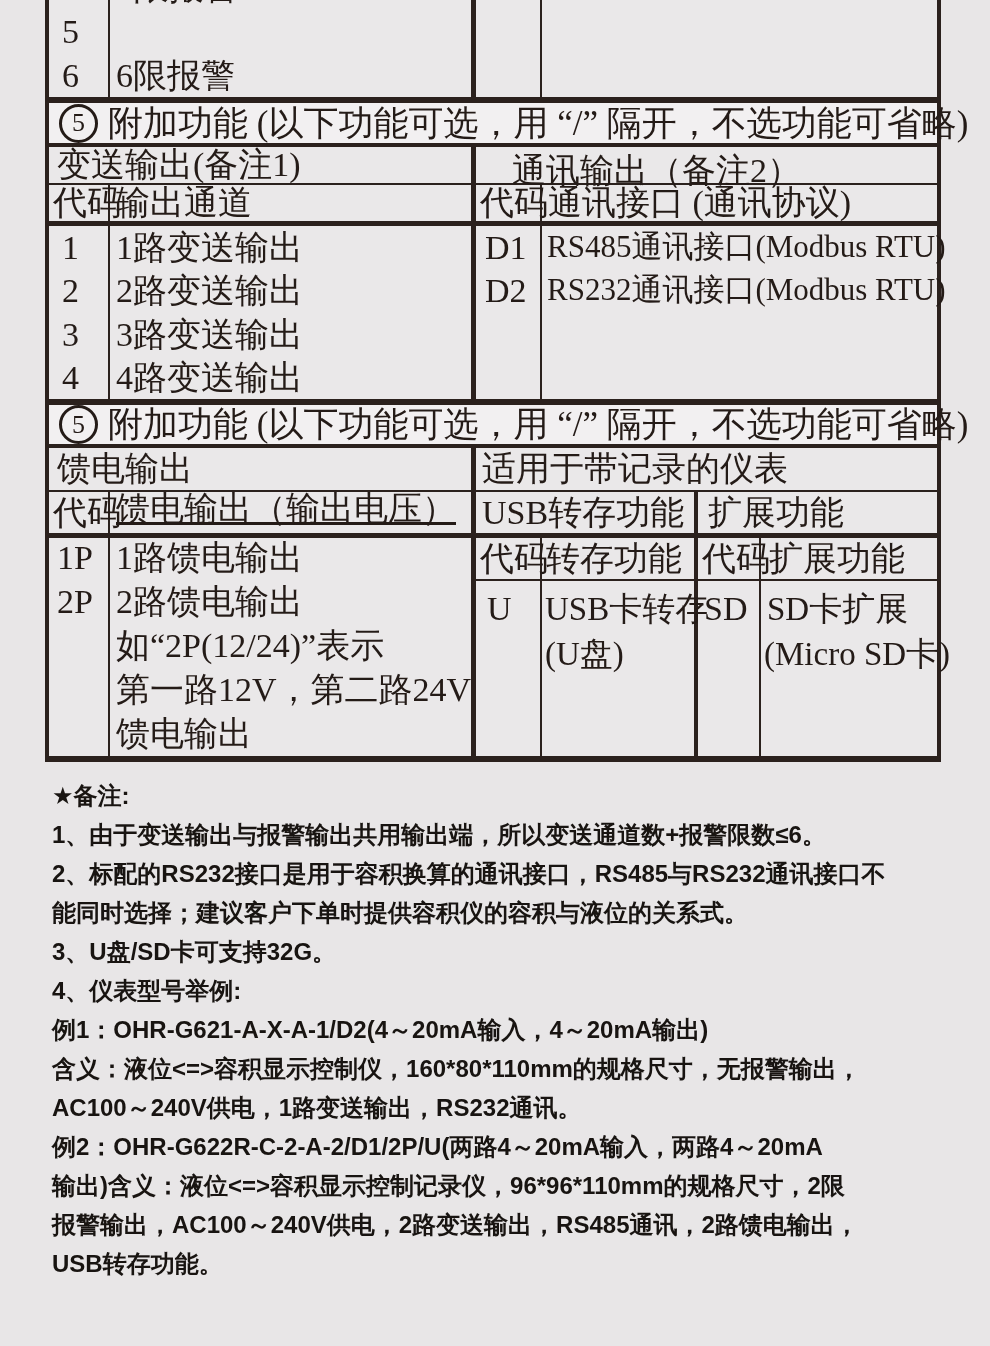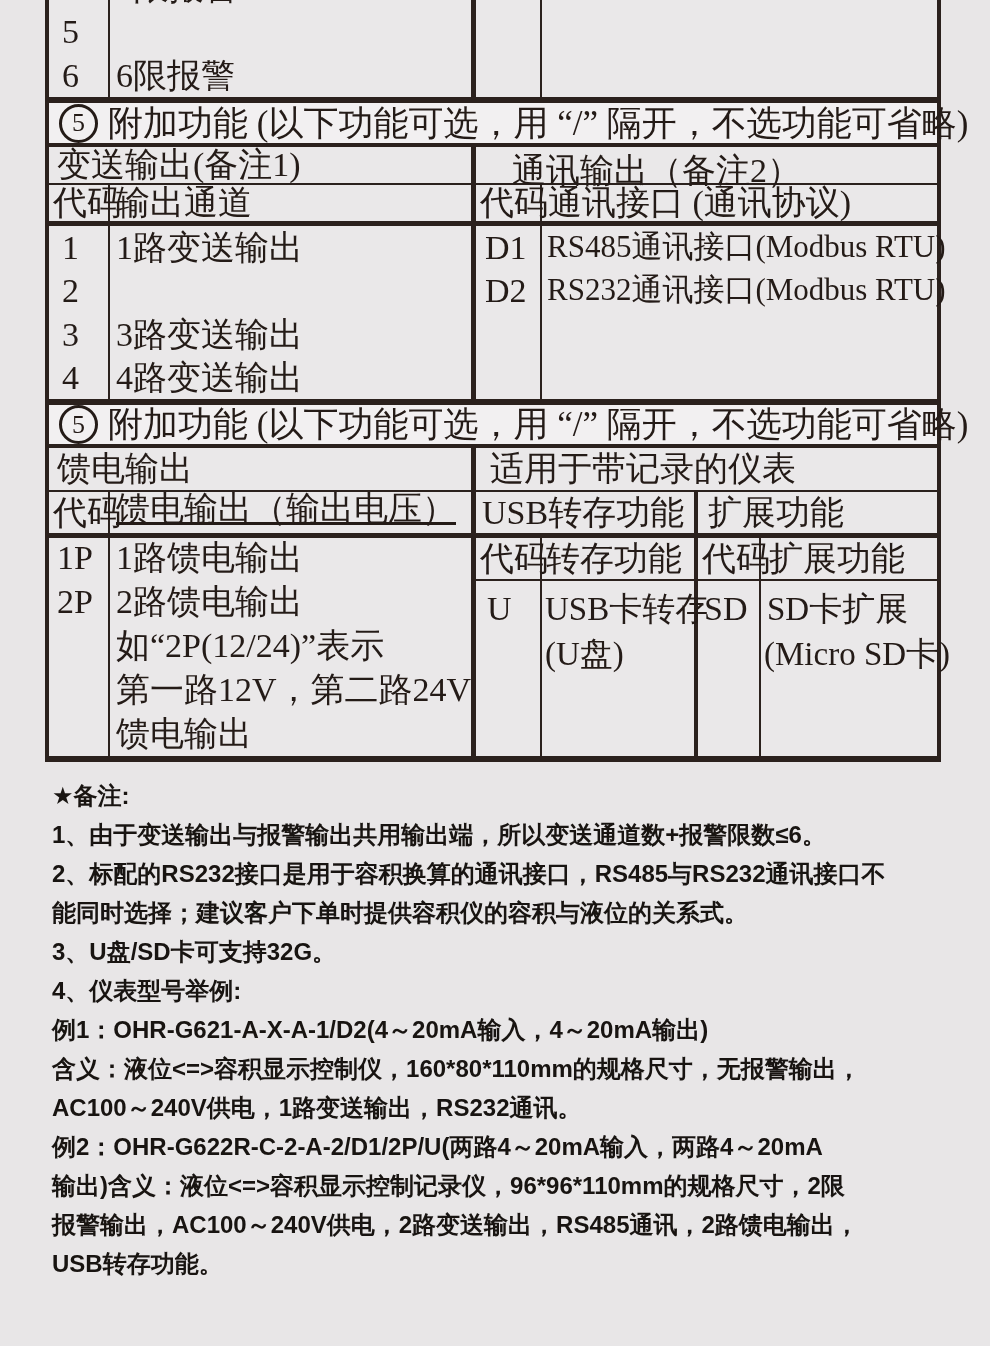--- a/index.html
+++ b/index.html
@@ -62,20 +62,21 @@
     <div class="c" style="left:427px;top:0;width:461px;height:48px;padding-left:6px;margin-left:30px;">通讯输出（备注2）</div>
 
     <div class="c" style="left:0;top:38px;width:59px;height:36px;padding-left:4px;">代码</div>
     <div class="c" style="left:61px;top:38px;width:361px;height:36px;padding-left:6px;">输出通道</div>
     <div class="c" style="left:427px;top:38px;width:64px;height:36px;padding-left:4px;">代码</div>
     <div class="c" style="left:493px;top:38px;width:395px;height:36px;padding-left:6px;">通讯接口 (通讯协议)</div>
 
     <div class="c" style="left:0;top:79px;width:59px;height:43px;padding-left:13px;">1</div>
     <div class="c" style="left:61px;top:79px;width:361px;height:43px;padding-left:6px;">1路变送输出</div>
     <div class="c" style="left:0;top:122px;width:59px;height:43px;padding-left:13px;">2</div>
+    <div class="c" style="left:61px;top:122px;width:361px;height:43px;padding-left:6px;">2路变送输出</div>
     <div class="c" style="left:0;top:166px;width:59px;height:43px;padding-left:13px;">3</div>
     <div class="c" style="left:61px;top:166px;width:361px;height:43px;padding-left:6px;">3路变送输出</div>
     <div class="c" style="left:0;top:209px;width:59px;height:43px;padding-left:13px;">4</div>
     <div class="c" style="left:61px;top:209px;width:361px;height:43px;padding-left:6px;">4路变送输出</div>
 
     <div class="c" style="left:427px;top:79px;width:64px;height:43px;padding-left:9px;">D1</div>
     <div class="c fs31" style="left:493px;top:79px;width:395px;height:43px;padding-left:5px;">RS485通讯接口(Modbus RTU)</div>
     <div class="c" style="left:427px;top:122px;width:64px;height:43px;padding-left:9px;">D2</div>
     <div class="c fs31" style="left:493px;top:122px;width:395px;height:43px;padding-left:5px;">RS232通讯接口(Modbus RTU)</div>
   </div>
@@ -89,21 +90,21 @@
     <div class="v" style="left:422px;width:5px;"></div>
     <div class="v" style="left:59px;width:2px;top:44px;"></div>
     <div class="v" style="left:645px;width:4px;top:44px;"></div>
     <div class="v" style="left:491px;width:2px;top:90px;"></div>
     <div class="v" style="left:710px;width:2px;top:90px;"></div>
     <div class="h" style="top:42px;height:2px;"></div>
     <div class="h" style="top:85px;height:5px;"></div>
     <div class="h" style="top:131px;height:2px;left:427px;"></div>
 
     <div class="c" style="left:0;top:0;width:420px;height:42px;padding-left:8px;">馈电输出</div>
-    <div class="c" style="left:427px;top:0;width:461px;height:42px;padding-left:14px;">适用于带记录的仪表</div>
+    <div class="c" style="left:427px;top:0;width:461px;height:42px;padding-left:6px;">适用于带记录的仪表</div>
 
     <div class="c" style="left:0;top:44px;width:59px;height:41px;padding-left:4px;">代码</div>
     <div class="c" style="left:61px;top:44px;width:361px;height:33px;padding-left:6px;text-decoration:underline;">馈电输出（输出电压）</div>
     <div class="c" style="left:427px;top:44px;width:218px;height:41px;padding-left:6px;">USB转存功能</div>
     <div class="c" style="left:649px;top:44px;width:239px;height:41px;padding-left:10px;">扩展功能</div>
 
     <div class="c" style="left:427px;top:90px;width:64px;height:41px;padding-left:4px;">代码</div>
     <div class="c" style="left:493px;top:90px;width:152px;height:41px;padding-left:4px;">转存功能</div>
     <div class="c" style="left:649px;top:90px;width:61px;height:41px;padding-left:4px;">代码</div>
     <div class="c" style="left:712px;top:90px;width:176px;height:41px;padding-left:8px;">扩展功能</div>

